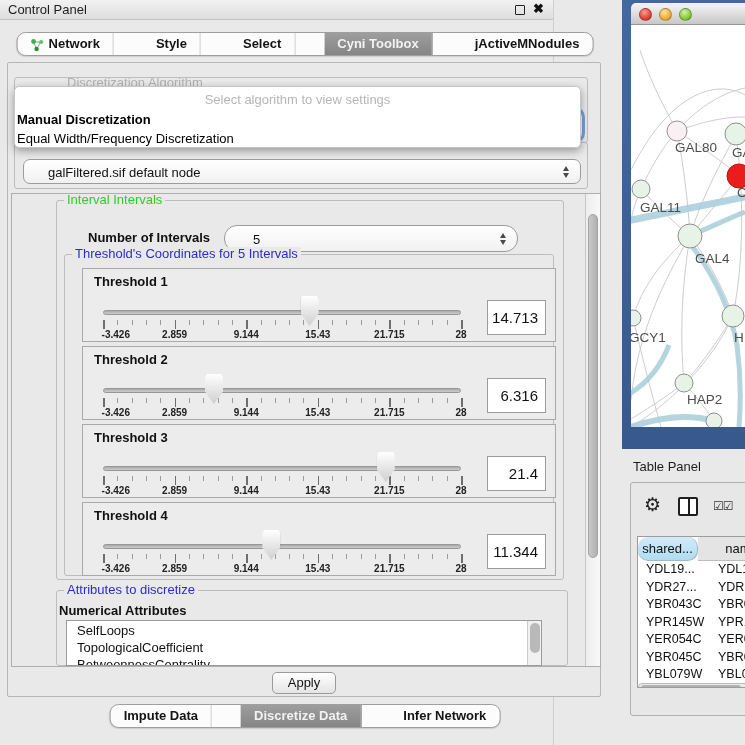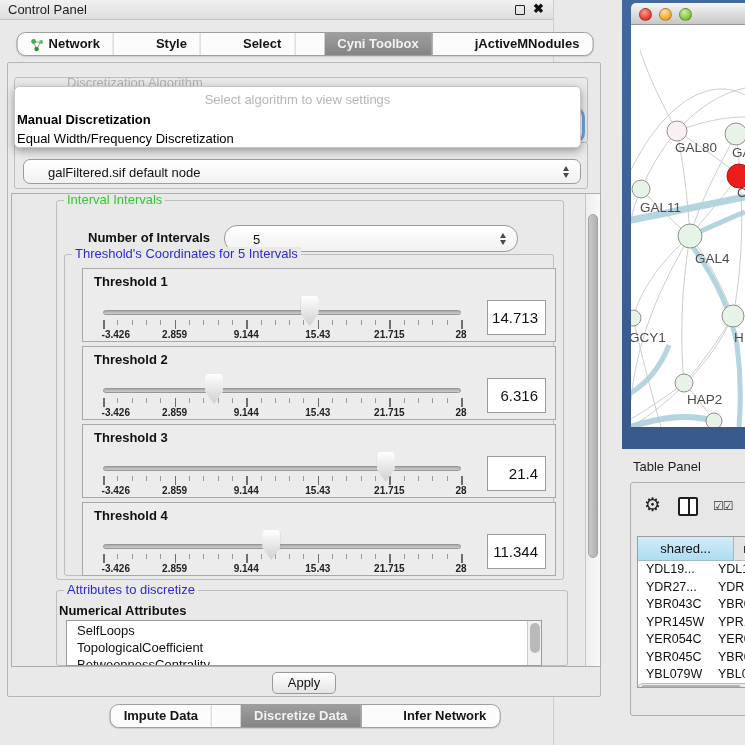--- a/index.html
+++ b/index.html
@@ -117,21 +117,21 @@
   .gear-icon{position:absolute;left:13px;top:12px;font-size:19px;color:#1f1f1f;line-height:19px;}
   .cols-icon{position:absolute;left:47px;top:14px;width:20px;height:19px;border:2px solid #1f1f1f;
       border-radius:2px;background:#fff;}
   .cols-icon::after{content:"";position:absolute;left:50%;top:0;width:2px;height:100%;background:#1f1f1f;}
   .chk-icons{position:absolute;left:82px;top:16px;font-size:12px;color:#333;letter-spacing:-1px;}
   .tpl-table{position:absolute;left:6px;top:53px;width:150px;height:152px;background:#fff;
       border:1px solid #9c9c9c;overflow:hidden;}
   .th-row{display:flex;height:24px;}
   .th-cell{font-size:13px;color:#111;text-align:center;line-height:23px;
       border-right:1px solid #9fb9c6;border-bottom:1px solid #9fb9c6;}
-  .th-cell.sel{background:linear-gradient(#d3ebf8,#aeddf2);width:96px;}
+  .th-cell.sel{background:linear-gradient(#d3ebf8,#aeddf2);width:60px;border-radius:10px;}
   .th-cell.plain{background:#e4e4e4;border-color:#bcbcbc;flex:1;}
   .tr-row{display:flex;height:17.5px;}
   .td-cell{font-size:12.5px;color:#111;line-height:17px;padding-left:8px;white-space:nowrap;overflow:hidden;}
   .td-cell.c1{width:74px;}
   .td-cell.c2{flex:1;padding-left:6px;}
   .hscroll{position:absolute;left:6px;top:199px;width:150px;height:10px;background:#ececec;
       border:1px solid #bbb;border-radius:4px;}
   .hthumb{position:absolute;left:2px;top:1px;width:100px;height:6px;border-radius:3px;background:#b3b3b3;}
 </style>
 </head>

